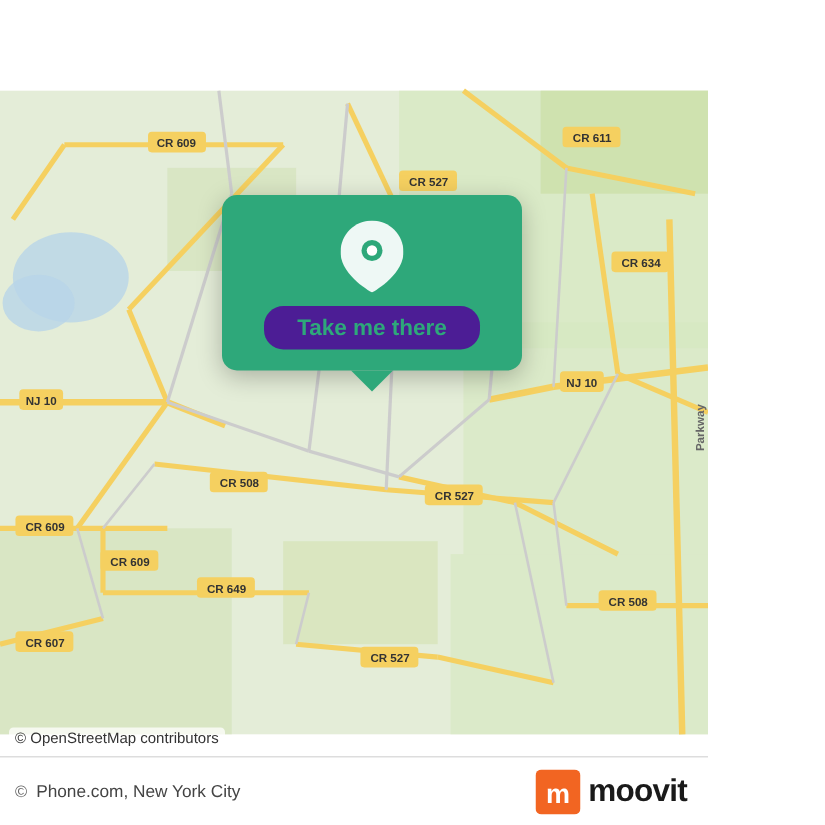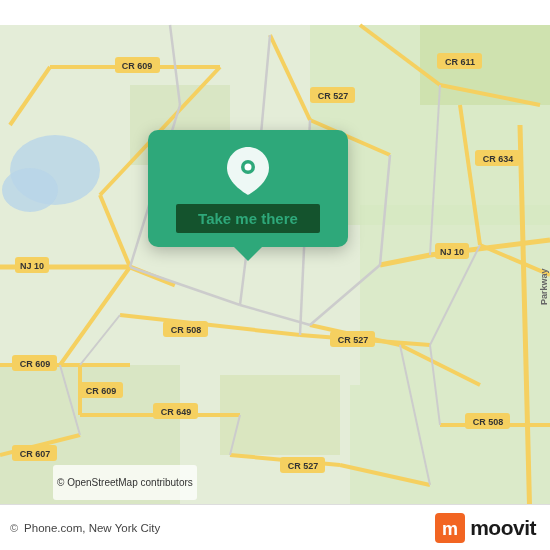--- a/index.html
+++ b/index.html
@@ -6,21 +6,21 @@
 
     body {
       width: 550px;
       height: 550px;
       overflow: hidden;
       font-family: Arial, sans-serif;
       position: relative;
     }
 
     #map-container {
-      width: 550px;
+      width: 472px;
       height: 550px;
       position: relative;
       overflow: hidden;
     }
 
     
     #map-svg {
       position: absolute;
       top: 0; left: 0;
       width: 100%;
@@ -57,23 +57,23 @@
       width: 46px;
       height: 46px;
       display: flex;
       align-items: center;
       justify-content: center;
       margin-bottom: 10px;
     }
 
     #take-me-there-btn {
       color: #2ea87a;
-      background: #14532d;
+      background: #4c1d95;
       border: none;
-      border-radius: 2px;
+      border-radius: 13px;
       padding: 6px 22px;
       font-size: 15px;
       font-weight: 600;
       cursor: pointer;
       white-space: nowrap;
     }
 
     
     #bottom-bar {
       position: absolute;
@@ -122,23 +122,22 @@
     }
 
     
     #osm-attribution {
       position: absolute;
       bottom: 50px;
       left: 6px;
       background: rgba(255,255,255,0.75);
       font-size: 10px;
       color: #333;
-      padding: 12px 4px;
+      padding: 2px 4px;
       border-radius: 3px;
-      margin-left: 47px;
     }
   </style>
 </head>
 <body>
 
 <div id="map-container">
 
   <svg id="map-svg" viewBox="0 0 550 500" xmlns="http://www.w3.org/2000/svg">
 
     <rect width="550" height="500" fill="#e4edd8"></rect>

